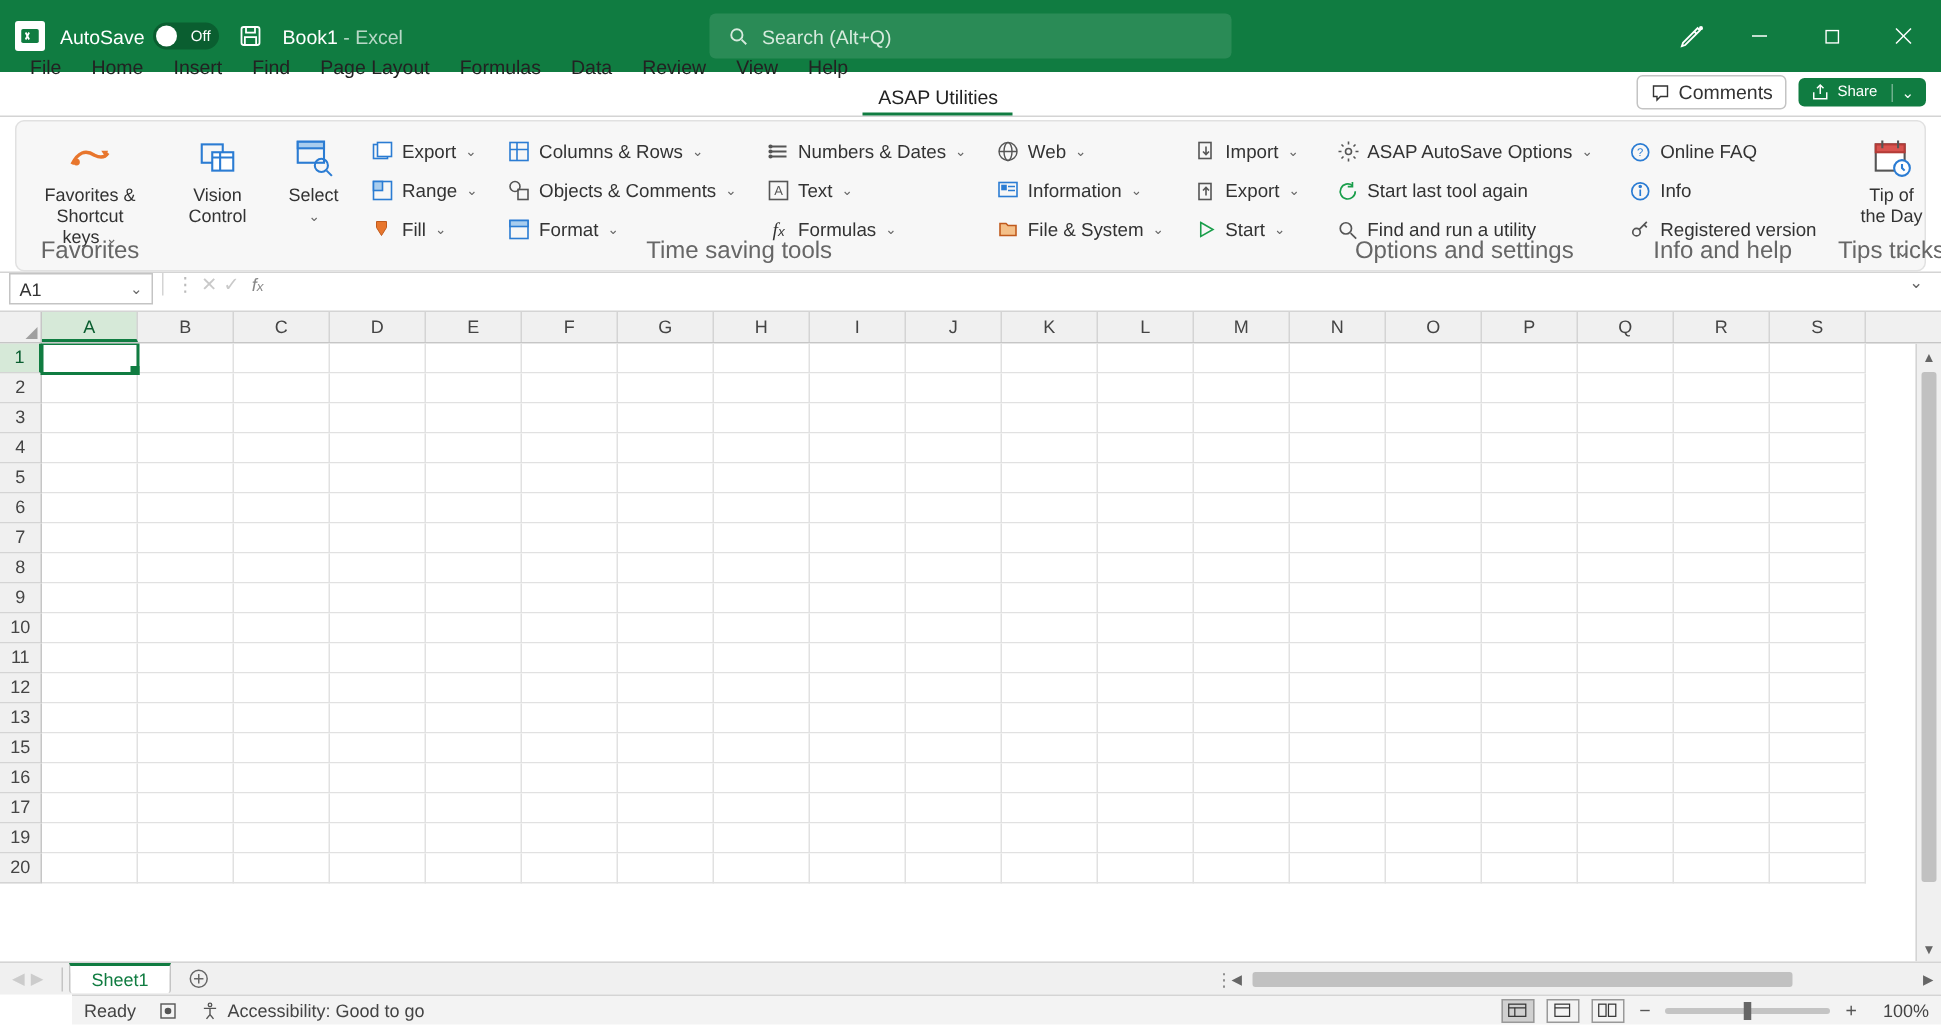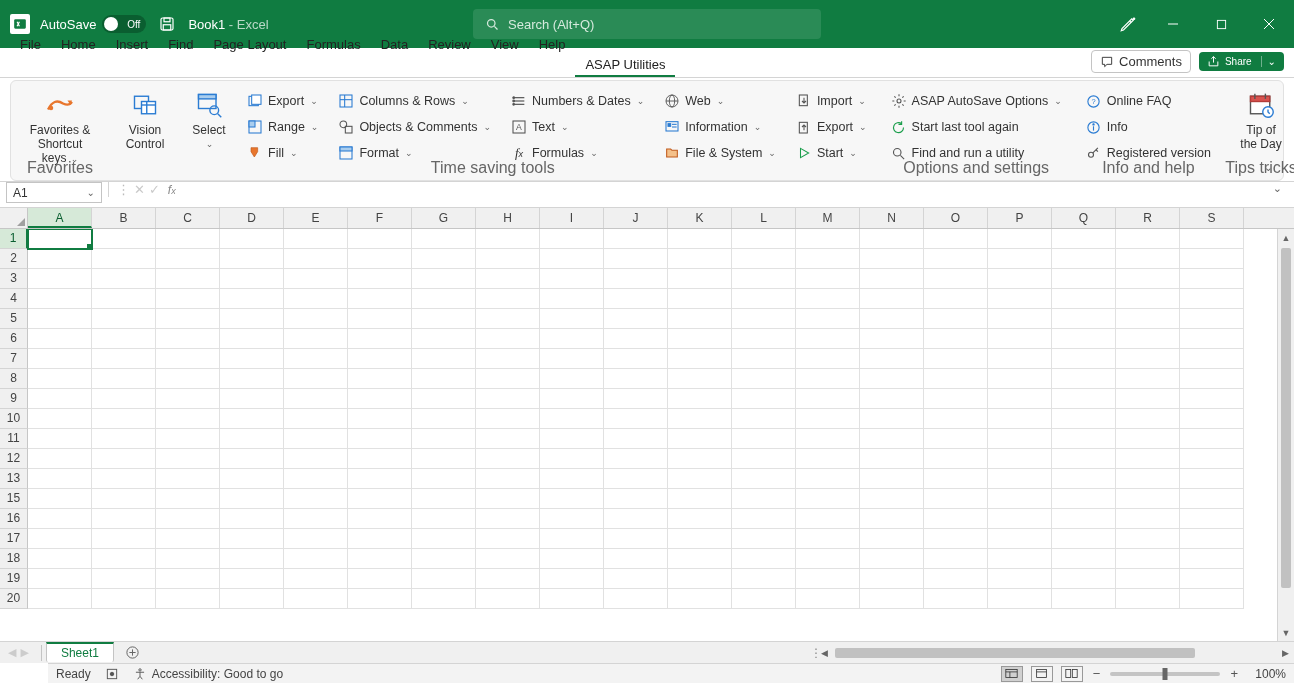--- a/index.html
+++ b/index.html
@@ -908,42 +908,20 @@
           <div class="cell"></div>
           <div class="cell"></div>
           <div class="cell"></div>
           <div class="cell"></div>
           <div class="cell"></div>
           <div class="cell"></div>
           <div class="cell"></div>
           <div class="cell"></div>
         </div>
         <div class="row">
-          <div class="row-h">18</div>
-          <div class="cell"></div>
-          <div class="cell"></div>
-          <div class="cell"></div>
-          <div class="cell"></div>
-          <div class="cell"></div>
-          <div class="cell"></div>
-          <div class="cell"></div>
-          <div class="cell"></div>
-          <div class="cell"></div>
-          <div class="cell"></div>
-          <div class="cell"></div>
-          <div class="cell"></div>
-          <div class="cell"></div>
-          <div class="cell"></div>
-          <div class="cell"></div>
-          <div class="cell"></div>
-          <div class="cell"></div>
-          <div class="cell"></div>
-          <div class="cell"></div>
-        </div>
-        <div class="row">
           <div class="row-h">19</div>
           <div class="cell"></div>
           <div class="cell"></div>
           <div class="cell"></div>
           <div class="cell"></div>
           <div class="cell"></div>
           <div class="cell"></div>
           <div class="cell"></div>
           <div class="cell"></div>
           <div class="cell"></div>

